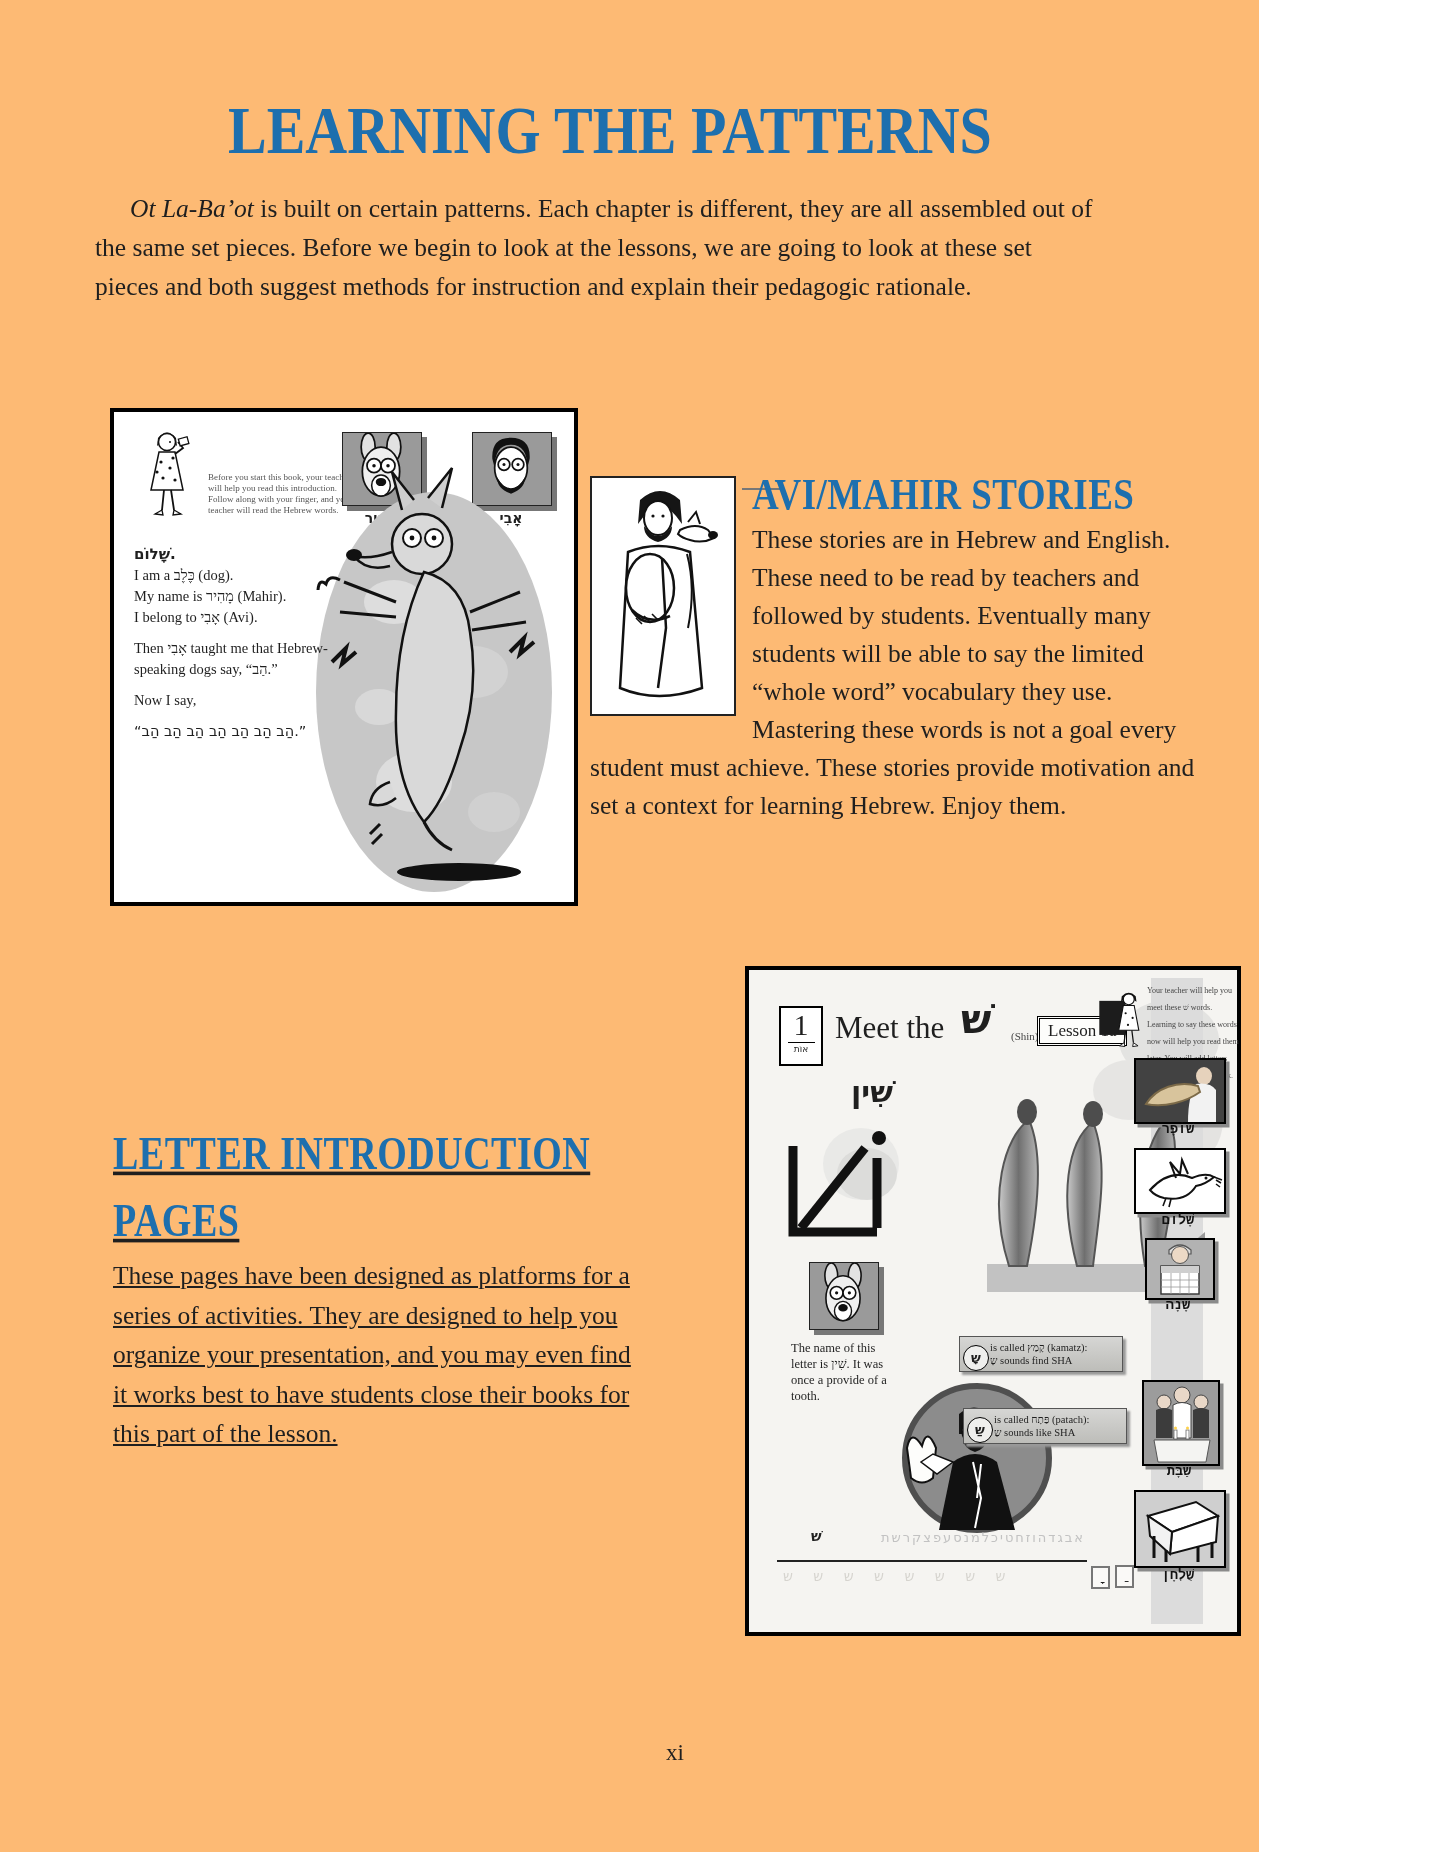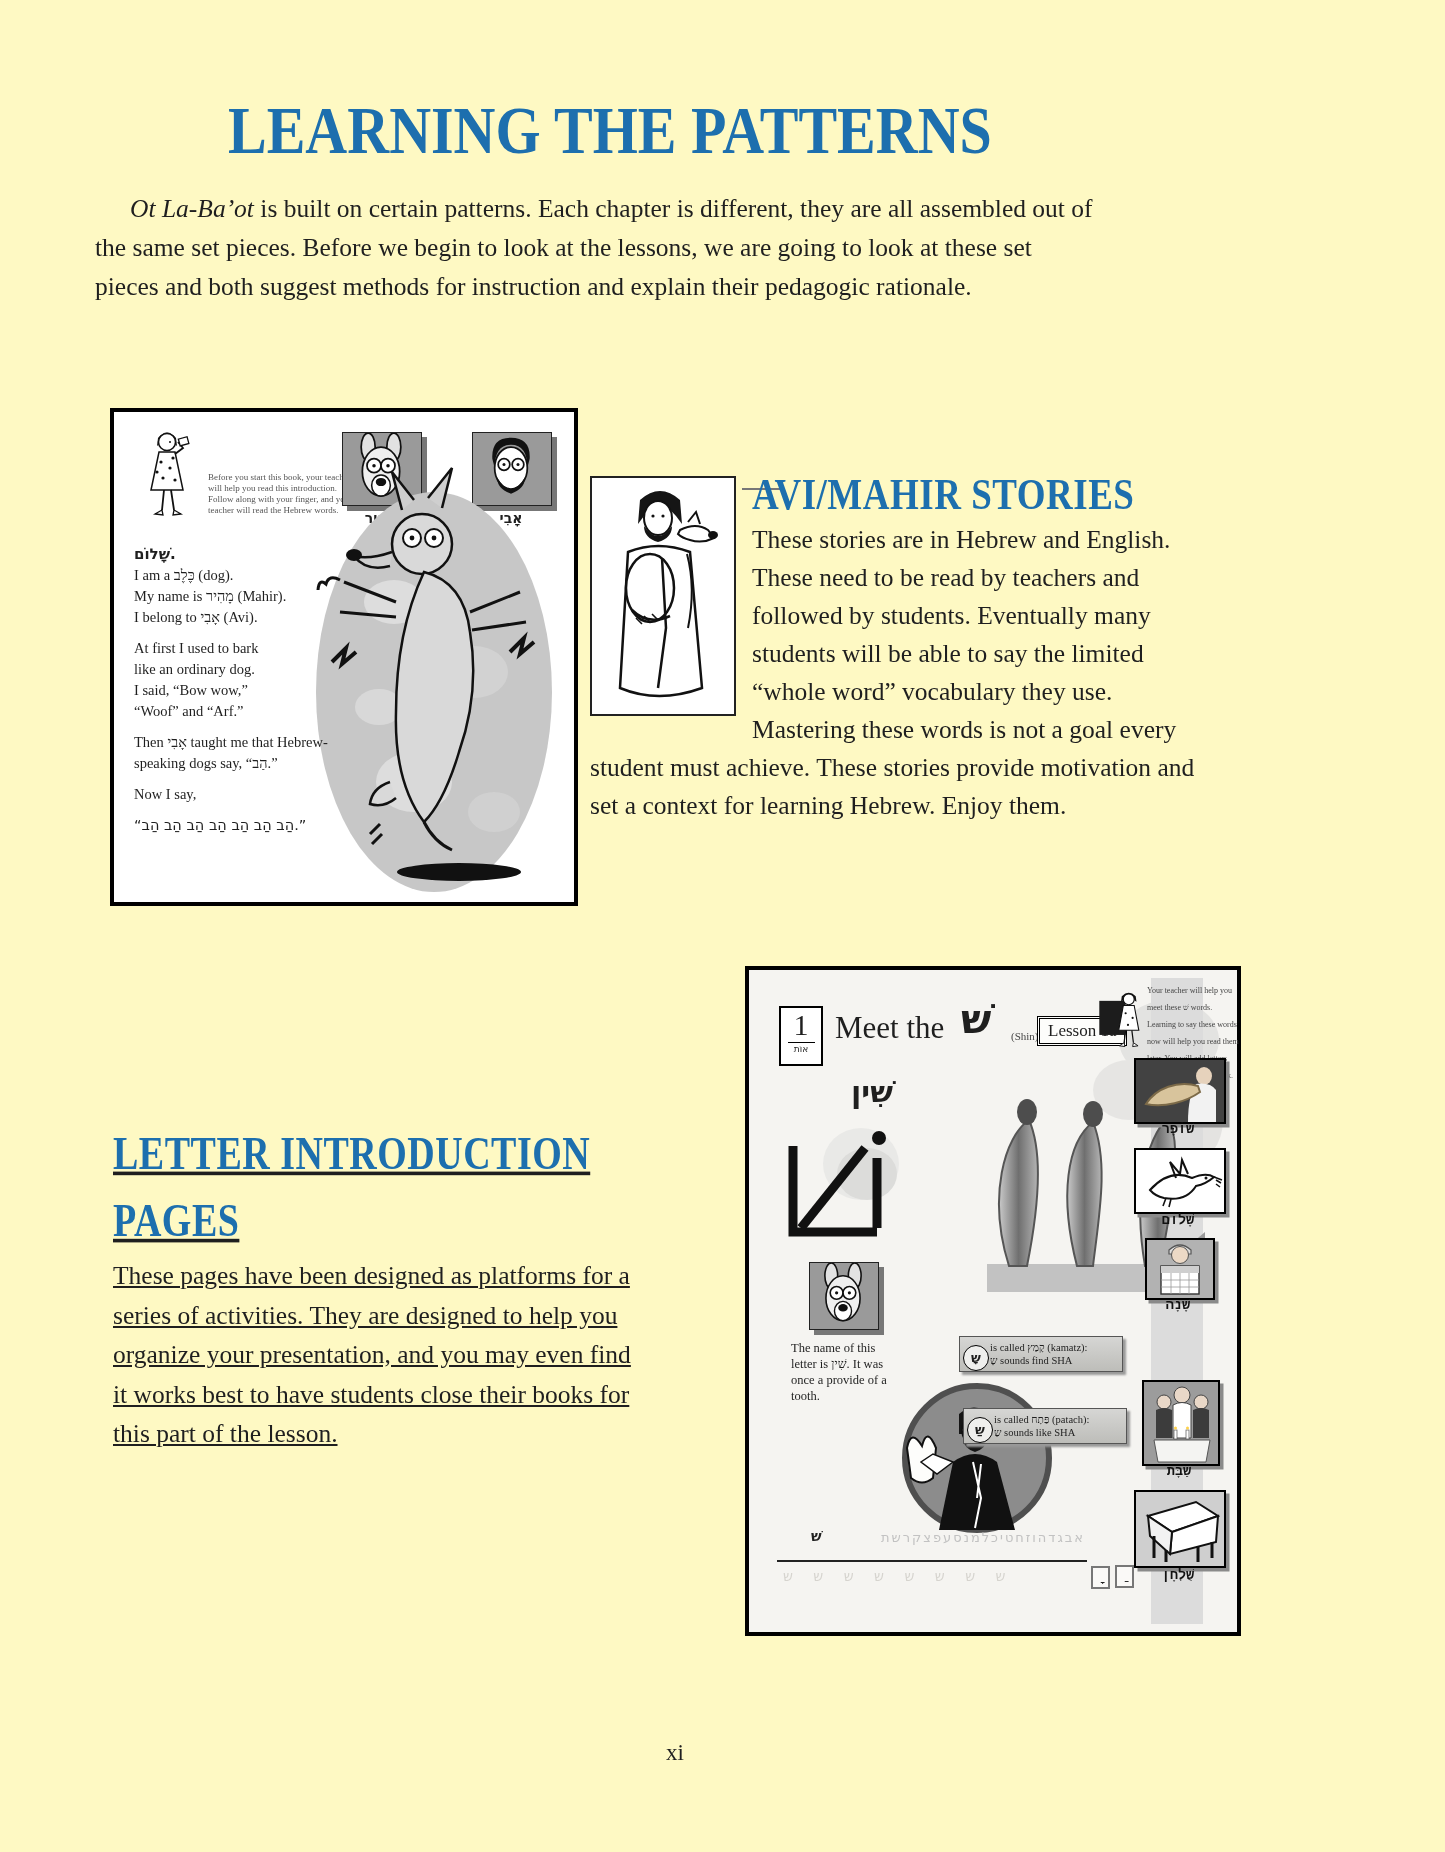--- a/index.html
+++ b/index.html
@@ -1,16 +1,16 @@
 <!DOCTYPE html>
 <html><head>
 <meta charset="utf-8">
 <style>
   html,body{margin:0;padding:0;background:#ffffff;}
-  .page{position:relative;width:1445px;height:1852px;background:#fef9c3;overflow:hidden;
+  .page{position:relative;width:1259px;height:1852px;background:#fdba74;overflow:hidden;
         color:#1f1f1f;font-family:"Liberation Serif","DejaVu Sans",serif;}
   .blue{color:#1d6fae;}
   .abs{position:absolute;}
 
   .title{position:absolute;left:228px;top:90px;font-size:58px;font-weight:bold;
          letter-spacing:0px;transform:scaleY(1.18);transform-origin:0 0;white-space:nowrap;}
   .intro{position:absolute;left:95px;top:189px;width:1000px;font-size:25.5px;line-height:39px;}
   .intro .lead{font-style:italic;margin-left:35px;}
 
   .frame{position:absolute;background:#fff;border:4px solid #000;box-sizing:border-box;}
@@ -168,26 +168,20 @@
     </svg>
 
     <div id="story-text">
       <div class="group">
         <div id="story-greeting" class="he">שָׁלוֹם.</div>
         <div>I am a כֶּלֶב‎ (dog).</div>
         <div>My name is מָהִיר‎ (Mahir).</div>
         <div>I belong to אָבִי‎ (Avi).</div>
       </div>
       <div class="group">
-        <div>At first I used to bark</div>
-        <div>like an ordinary dog.</div>
-        <div>I said, “Bow wow,”</div>
-        <div>“Woof” and “Arf.”</div>
-      </div>
-      <div class="group">
         <div>Then אָבִי‎ taught me that Hebrew-</div>
         <div>speaking dogs say, “הַב‎.”</div>
       </div>
       <div class="group">
         <div>Now I say,</div>
       </div>
       <div class="group he">“הַב הַב הַב הַב הַב הַב הַב‎.”</div>
     </div>
   </div>
 

